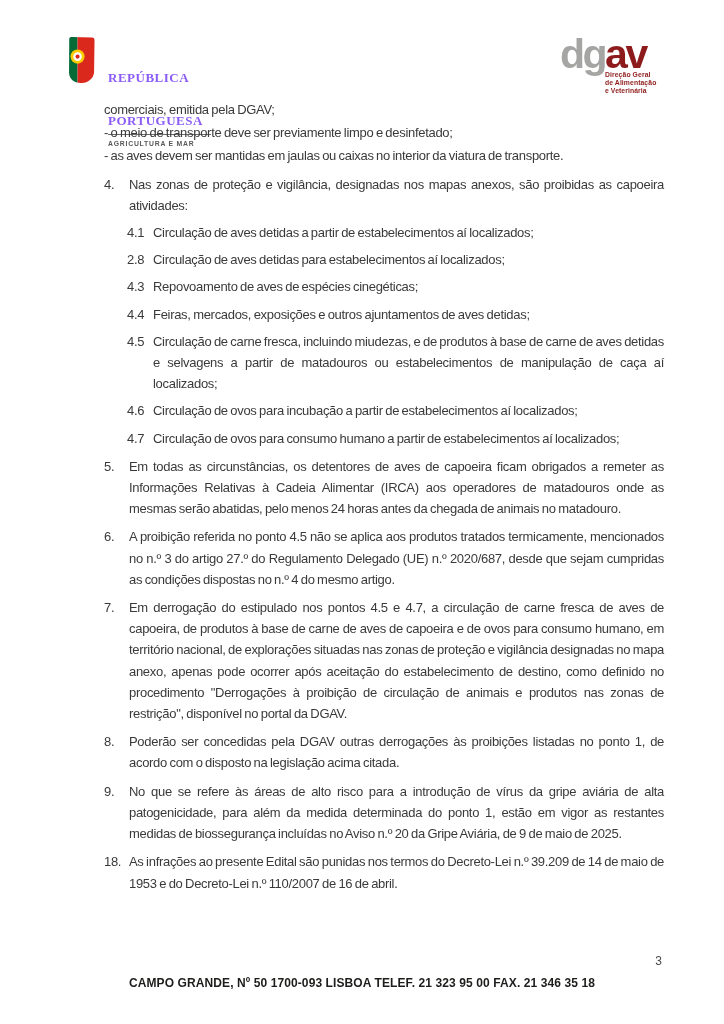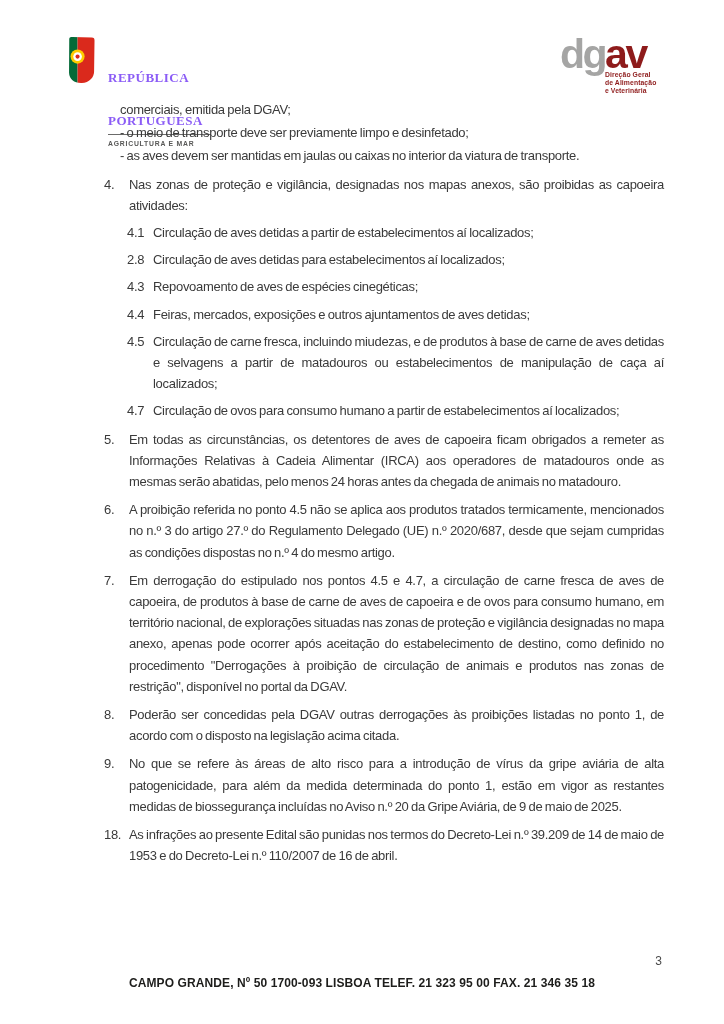--- a/index.html
+++ b/index.html
@@ -35,21 +35,21 @@
     font-size:6.8px; font-weight:bold; color:#8e1b1b; line-height:8px;
     letter-spacing:0.1px;
   }
 
   
   .content {
     position:absolute; left:104px; top:99px; width:560px;
     font-size:13px; line-height:21.2px; color:#3a3a3a;
     letter-spacing:-0.3px; word-spacing:-0.8px;
   }
-  .intro { margin:0 0 2px 16px; }
+  .intro { margin:0 0 2px 0; }
   .item { display:flex; margin-top:7px; }
   .item > .num { flex:0 0 25px; }
   .item > .txt { flex:1; text-align:justify; }
   .sublist { margin-left:23px; margin-top:2px; }
   .subitem { display:flex; margin-top:6px; }
   .subitem > .num { flex:0 0 26px; }
   .subitem > .txt { flex:1; text-align:justify; }
 
   
   .page-number {
@@ -126,20 +126,24 @@
       </div>
       <div class="subitem">
         <span class="num">4.4</span>
         <div class="txt">Feiras, mercados, exposições e outros ajuntamentos de aves detidas;</div>
       </div>
       <div class="subitem">
         <span class="num">4.5</span>
         <div class="txt">Circulação de carne fresca, incluindo miudezas, e de produtos à base de carne de aves detidas e selvagens a partir de matadouros ou estabelecimentos de manipulação de caça aí localizados;</div>
       </div>
       <div class="subitem">
+        <span class="num">4.6</span>
+        <div class="txt">Circulação de ovos para incubação a partir de estabelecimentos aí localizados;</div>
+      </div>
+      <div class="subitem">
         <span class="num">4.7</span>
         <div class="txt">Circulação de ovos para consumo humano a partir de estabelecimentos aí localizados;</div>
       </div>
     </div>
 
     <div class="item">
       <span class="num">5.</span>
       <div class="txt">Em todas as circunstâncias, os detentores de aves de capoeira ficam obrigados a remeter as Informações Relativas à Cadeia Alimentar (IRCA) aos operadores de matadouros onde as mesmas serão abatidas, pelo menos 24 horas antes da chegada de animais no matadouro.</div>
     </div>
 

